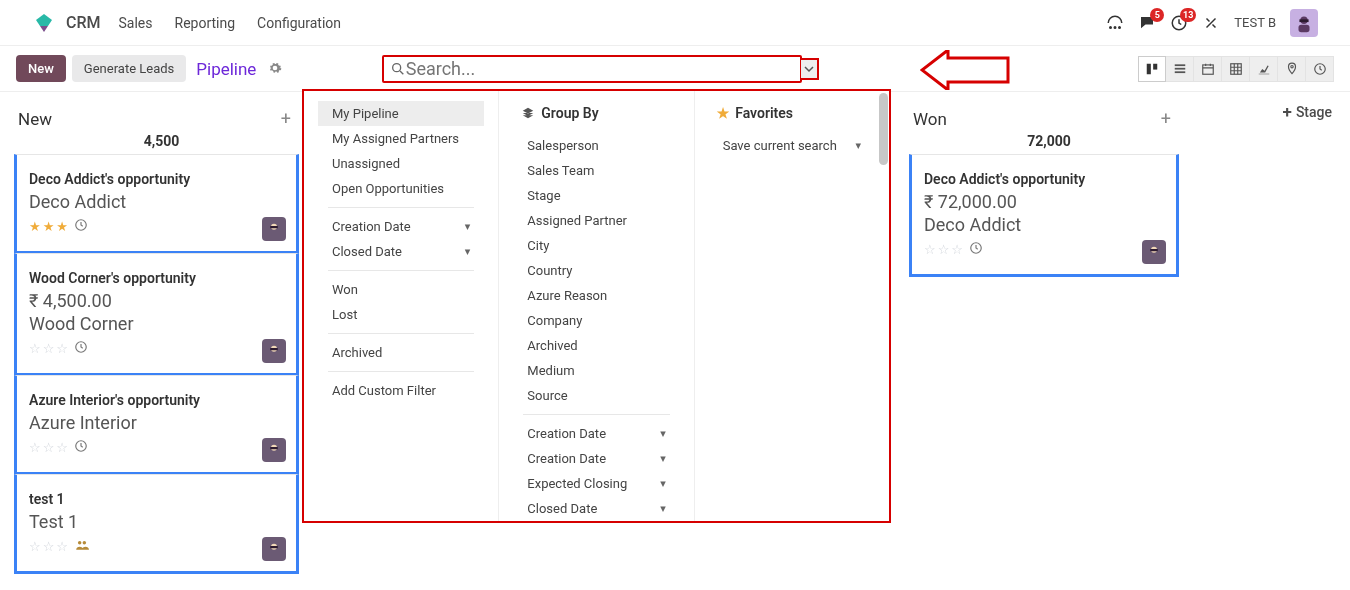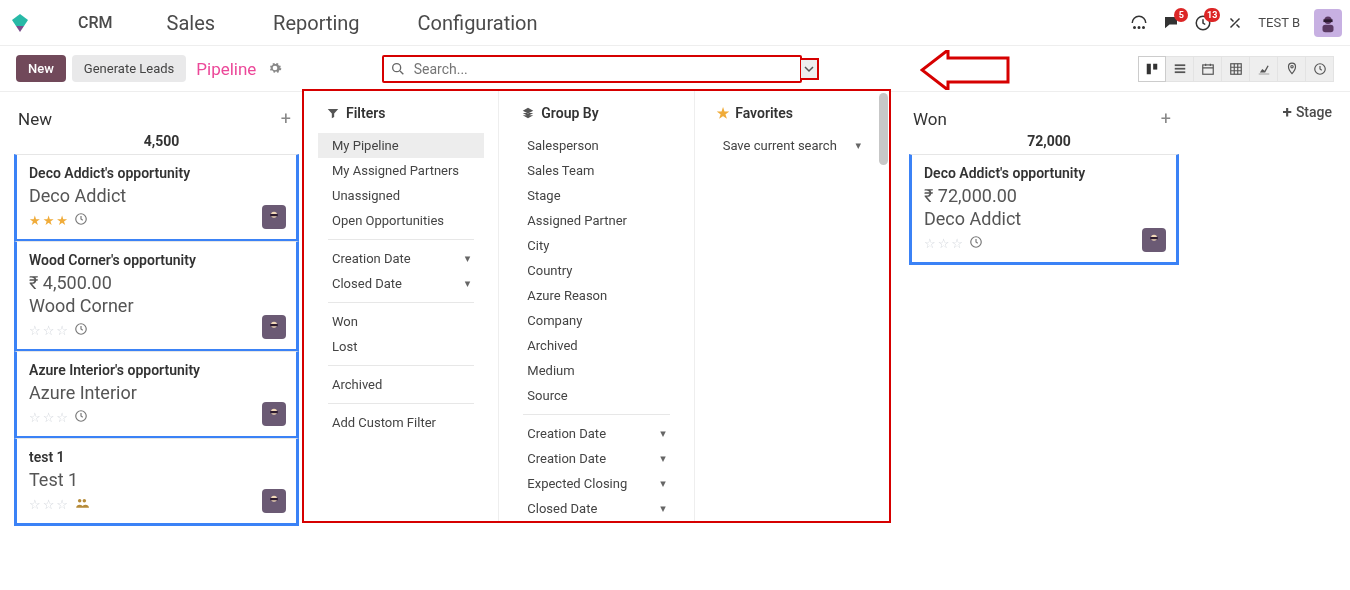--- a/index.html
+++ b/index.html
@@ -1,39 +1,39 @@
 <!DOCTYPE html>
 <html><head>
 <meta charset="utf-8">
 <style>
   * { box-sizing: border-box; margin: 0; padding: 0; font-family: -apple-system, BlinkMacSystemFont, "Segoe UI", Roboto, sans-serif; }
   body { background: #fff; color: #374151; font-size: 13px; width: 1350px; height: 590px; overflow: hidden; position: relative; }
 
   
-  .topnav { display: flex; align-items: center; height: 46px; padding: 0 8px; border-bottom: 1px solid #eee; gap: 36px; }
+  .topnav { display: flex; align-items: center; height: 46px; padding: 0 32px; border-bottom: 1px solid #eee; }
   .logo { width: 24px; height: 24px; margin-right: 10px; }
   .brand { font-size: 16px; font-weight: 500; color: #4b4b4b; margin-right: 18px; }
-  .nav-link { font-size: 20px; color: #4b4b4b; margin-right: 22px; cursor: pointer; }
+  .nav-link { font-size: 14px; color: #4b4b4b; margin-right: 22px; cursor: pointer; }
   .topnav-right { margin-left: auto; display: flex; align-items: center; gap: 14px; }
   .icon-btn { position: relative; display: inline-flex; align-items: center; justify-content: center; cursor: pointer; color: #4b4b4b; }
   .badge { position: absolute; top: -6px; right: -8px; background: #dc2626; color: #fff; font-size: 9px; font-weight: 700; border-radius: 8px; min-width: 14px; height: 14px; display:flex; align-items:center; justify-content:center; padding: 0 3px;}
   .username { font-size: 13px; color: #4b4b4b; }
   .avatar { width: 28px; height: 28px; border-radius: 4px; background: #c7b0e2; display:flex; align-items:center; justify-content:center; }
   .avatar svg { width: 22px; height: 22px;}
 
   
   .ctrlbar { display: flex; align-items: center; height: 46px; padding: 0 16px; border-bottom: 1px solid #eee; }
   .btn-new { background: #71495a; color: #fff; font-weight: 500; padding: 6px 12px; border-radius: 4px; border:none; cursor:pointer; font-size:13px; }
   .btn-gen { background: #e9e9ea; color: #444; padding: 6px 12px; border:none; border-radius:4px; cursor:pointer; font-size:13px; margin-left: 6px; }
-  .breadcrumb { font-size: 17px; color: #ec4899; margin-left: 10px; display:flex; align-items:center; gap:12px; }
+  .breadcrumb { font-size: 17px; color: #6d28d9; margin-left: 10px; display:flex; align-items:center; gap:12px; }
   .gear { color:#888; cursor:pointer; }
 
   .search-wrap { margin-left: auto; margin-right: 0px; position: relative; }
   .search-box { display:flex; align-items:center; border: 2px solid #d60000; border-radius:2px; height: 28px; width: 420px; padding: 0 6px; background:#fff; }
-  .search-box input { border:none; outline:none; flex:1; font-size:14px; color:#8b5cf6;margin-left:8px; }
+  .search-box input { border:none; outline:none; flex:1; font-size:18px; color:#8b5cf6; }
   .search-caret-btn { width:18px; height:22px; background:#eee; border:2px solid #d60000; border-left:none; display:flex; align-items:center; justify-content:center; cursor:pointer; margin-left:-1px; }
   .search-outer { display:flex; align-items:center; }
 
   .arrow-ann { position:absolute; left: 920px; top: 50px; }
 
   .view-switch { display:flex; gap:0; margin-left:auto;}
   .vs { width:28px; height:26px; background:#eee; display:flex; align-items:center; justify-content:center; cursor:pointer; border:1px solid #e3e3e3; color:#555;}
   .vs.active { background:#fff; border:1px solid #ccc; }
   .vs + .vs { border-left: none; }
   .add-stage { display:flex; align-items:center; gap:4px; font-size:14px; color:#4b4b4b; cursor:pointer; margin-left: 0px; font-weight:500;}
@@ -42,21 +42,21 @@
   .board { position:absolute; top:92px; left:0; right:0; bottom:0; display:flex; padding: 10px 14px; gap:0px; }
   .col { width: 285px; margin-right: 0px; }
   .col-head { display:flex; align-items:center; padding: 6px 4px 4px 4px; }
   .col-title { font-size:17px; color:#333; flex:1; }
   .plus { font-size:18px; color:#888; cursor:pointer; padding:0 4px;}
   .totrow { display:flex; align-items:center; padding: 0 4px 6px 4px; flex-direction: column; }
   .bar { flex:1; height:6px; background:#e5e5e5; border-radius:0; position:relative; overflow:hidden;}
   .barfill { position:absolute; left:0; top:0; bottom:0; background:#f0a83a; }
   .tot { font-weight:700; font-size:14px; color:#333; margin-left:10px; }
 
-  .card { background:#fff; border:3px solid #3b82f6; border-top:1px solid #e6e6e6; padding:10px 12px; margin-top:-1px; position:relative;}
+  .card { background:#fff; border:3px solid #3b82f6; border-top:1px solid #e6e6e6; padding:16px 12px; margin-top:-1px; position:relative;}
   .card:first-child { border-top:1px solid #e6e6e6; margin-top:0;}
   .card-title { font-size:14px; font-weight:600; color:#333; margin-bottom:4px;}
   .card-line { font-size:18px; color:#555; margin-bottom:2px;}
   .card-foot { display:flex; align-items:center; gap:6px; margin-top:6px;}
   .stars { display:flex; gap:2px; }
   .star { color:#d1d5db; }
   .star.on { color:#f0ac3a; }
   .clockic { color:#777; }
   .group-ic { color:#b68b39; }
   .card-av { position:absolute; right:10px; bottom:10px; width:24px; height:24px; border-radius:4px; background:#6b5a74; display:flex; align-items:center; justify-content:center;}
@@ -370,26 +370,20 @@
       <span style="font-size:17px; font-weight:600">+</span>
       <span>Stage</span>
     </div>
   </div>
 </div>
 
 <div class="dropdown">
   <div class="scrollthumb"></div>
 
   <div class="dcol">
-    <div class="dhead">
-        <svg width="14" height="14" viewBox="0 0 24 24" fill="#555">
-          <path d="M3 5h18l-7 8v6l-4 2v-8z"></path>
-        </svg>
-        <span>Filters</span>
-      </div>
     <div class="ditem sel">
         <span>My Pipeline</span>
       </div>
     <div class="ditem">
         <span>My Assigned Partners</span>
       </div>
     <div class="ditem">
         <span>Unassigned</span>
       </div>
     <div class="ditem">

